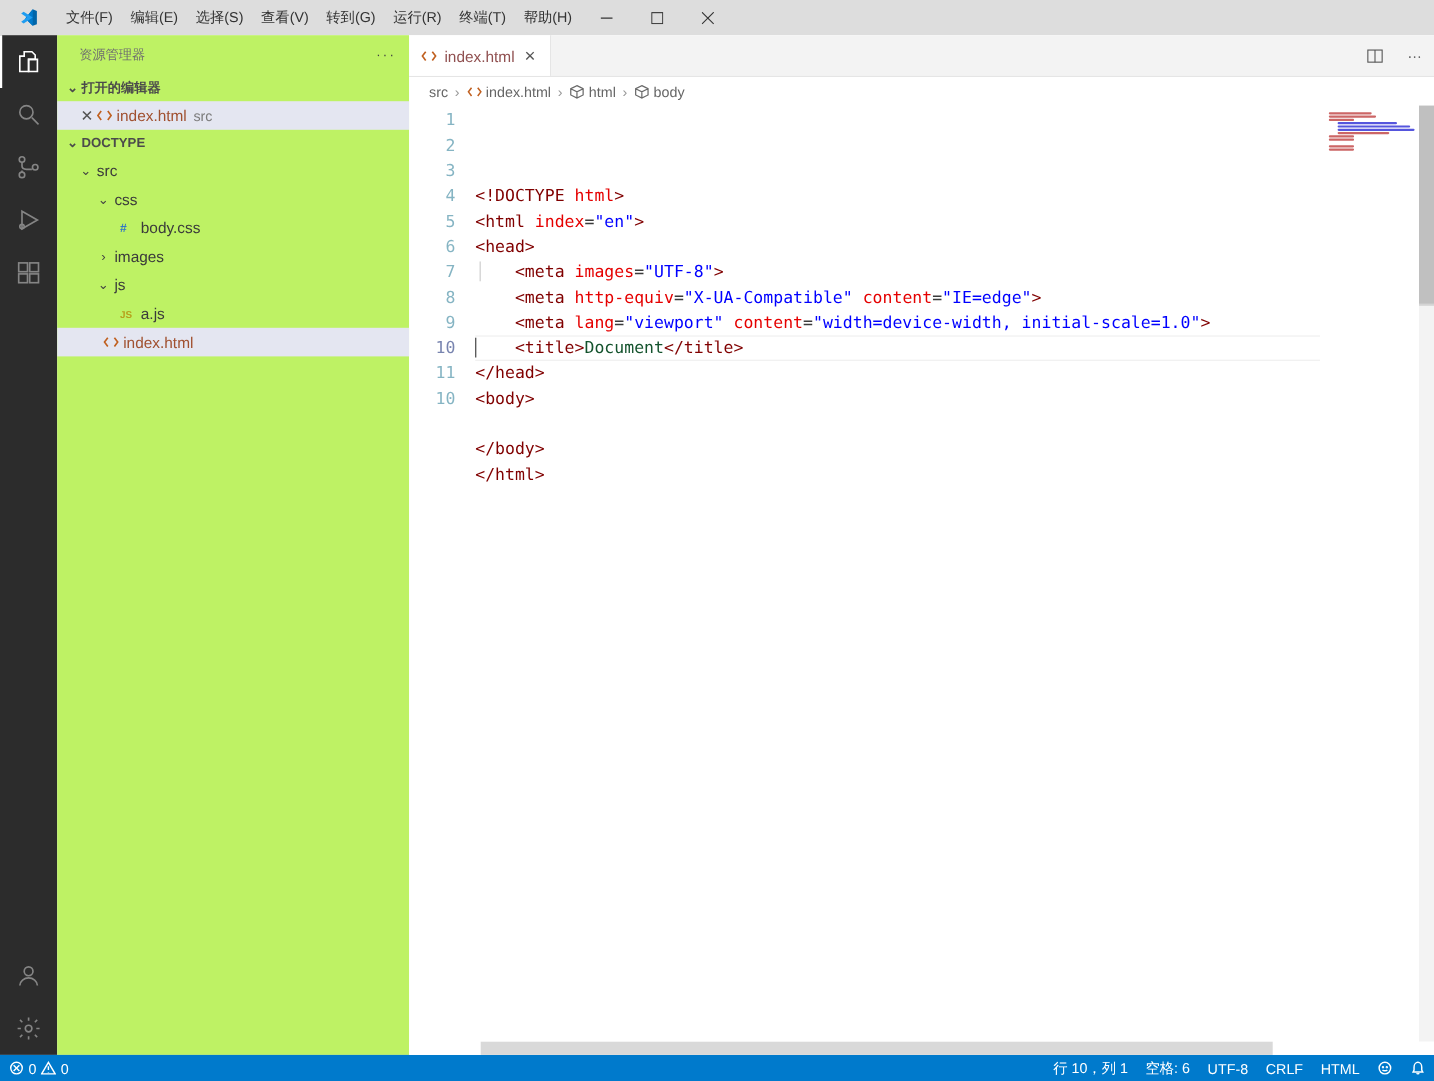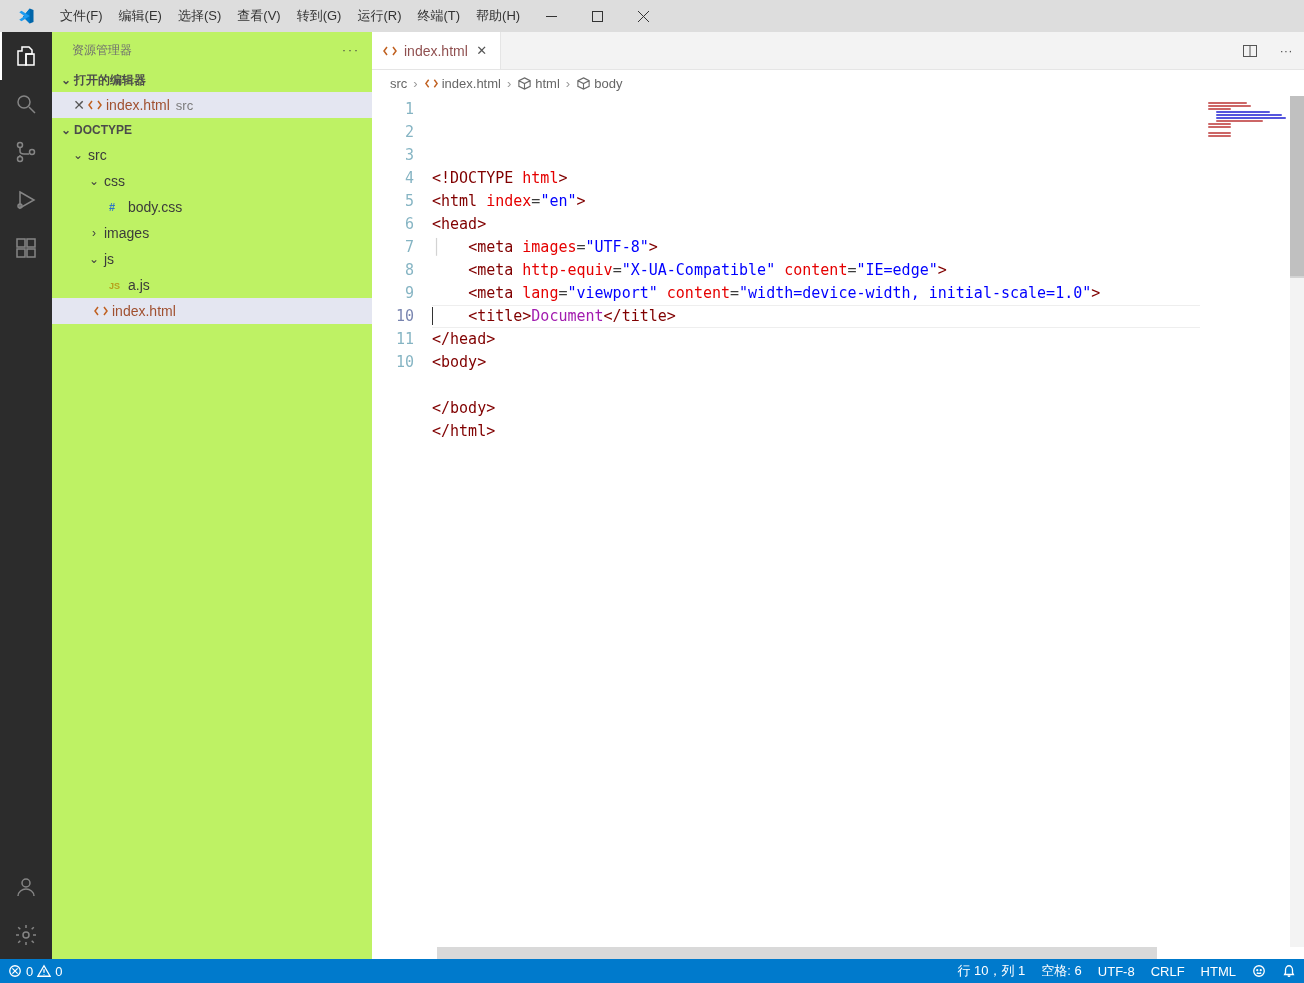--- a/index.html
+++ b/index.html
@@ -61,21 +61,21 @@
 .breadcrumb svg { width:15px; height:15px; vertical-align:middle; }
 .bc-item { display:flex; align-items:center; gap:3px; cursor:pointer; }
 
 .edwrap { flex:1; display:flex; min-height:0; position:relative; }
 .gutter { width:60px; text-align:right; padding-right:18px; color:#237893; opacity:.55; font-family:Consolas,monospace; font-size:15px; line-height:23px; padding-top:2px; }
 .gutter .cur { color:#0b216f; opacity:1; }
 .code { flex:1; font-family:Consolas,monospace; font-size:15px; line-height:23px; white-space:pre; padding-top:2px; position:relative; }
 .code .hl-line { position:absolute; left:0; right:0; height:23px; border-top:1px solid #eee; border-bottom:1px solid #eee; top:209px; }
 .code .cursor { position:absolute; width:1px; height:18px; background:#333; top:211px; left:0; } .tk-tag{color:#800000;} .tk-br{color:#800000;}
 .tk-attr{color:#e50000;} .tk-eq{color:#3b3b3b;} .tk-str{color:#0000ff;}
-.tk-text{color:#a21caf;}
+.tk-text{color:#14532d;}
 .indent-guide{color:#d3d3d3;}
 .minimap { width:90px; background:#fff; position:relative; }
 .minimap .mm { position:absolute; top:6px; right:4px; width:78px; }
 .minimap .mm div { height:2px; margin-bottom:1px; border-radius:1px; }
 .scrollbar-v { width:14px; background:#f3f3f3; position:relative; }
 .scrollbar-v .thumb { position:absolute; left:0; right:0; top:0; height:180px; background:#c0c0c0; }
 .ov-region { position:absolute; left:0; right:0; top:170px; height:12px; background:#c0c0c0; opacity:.6; }
 
 .hscroll { height:12px; background:#fff; position:relative; }
 .hscroll .hthumb { position:absolute; left:65px; height:12px; width:720px; background:#c0c0c0; opacity:.6; }

